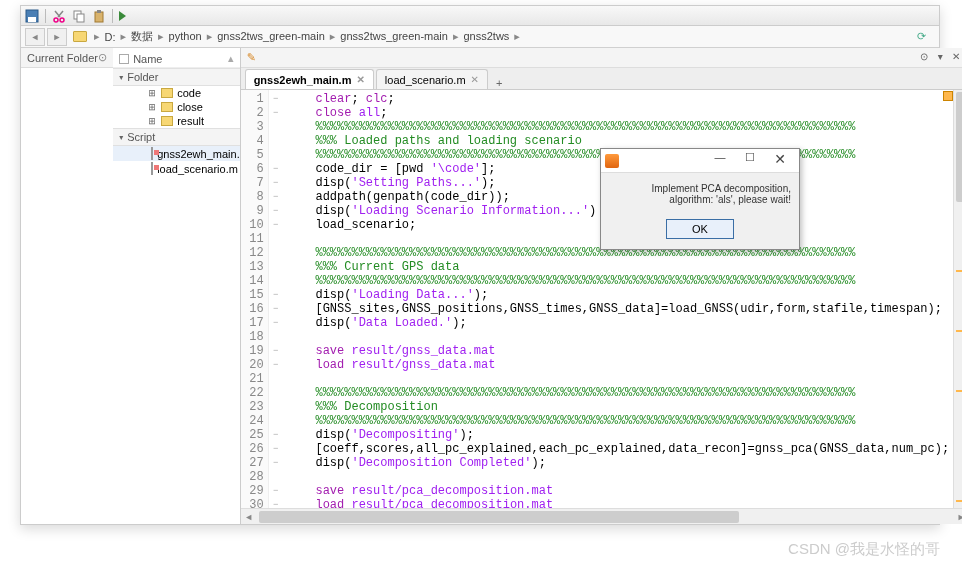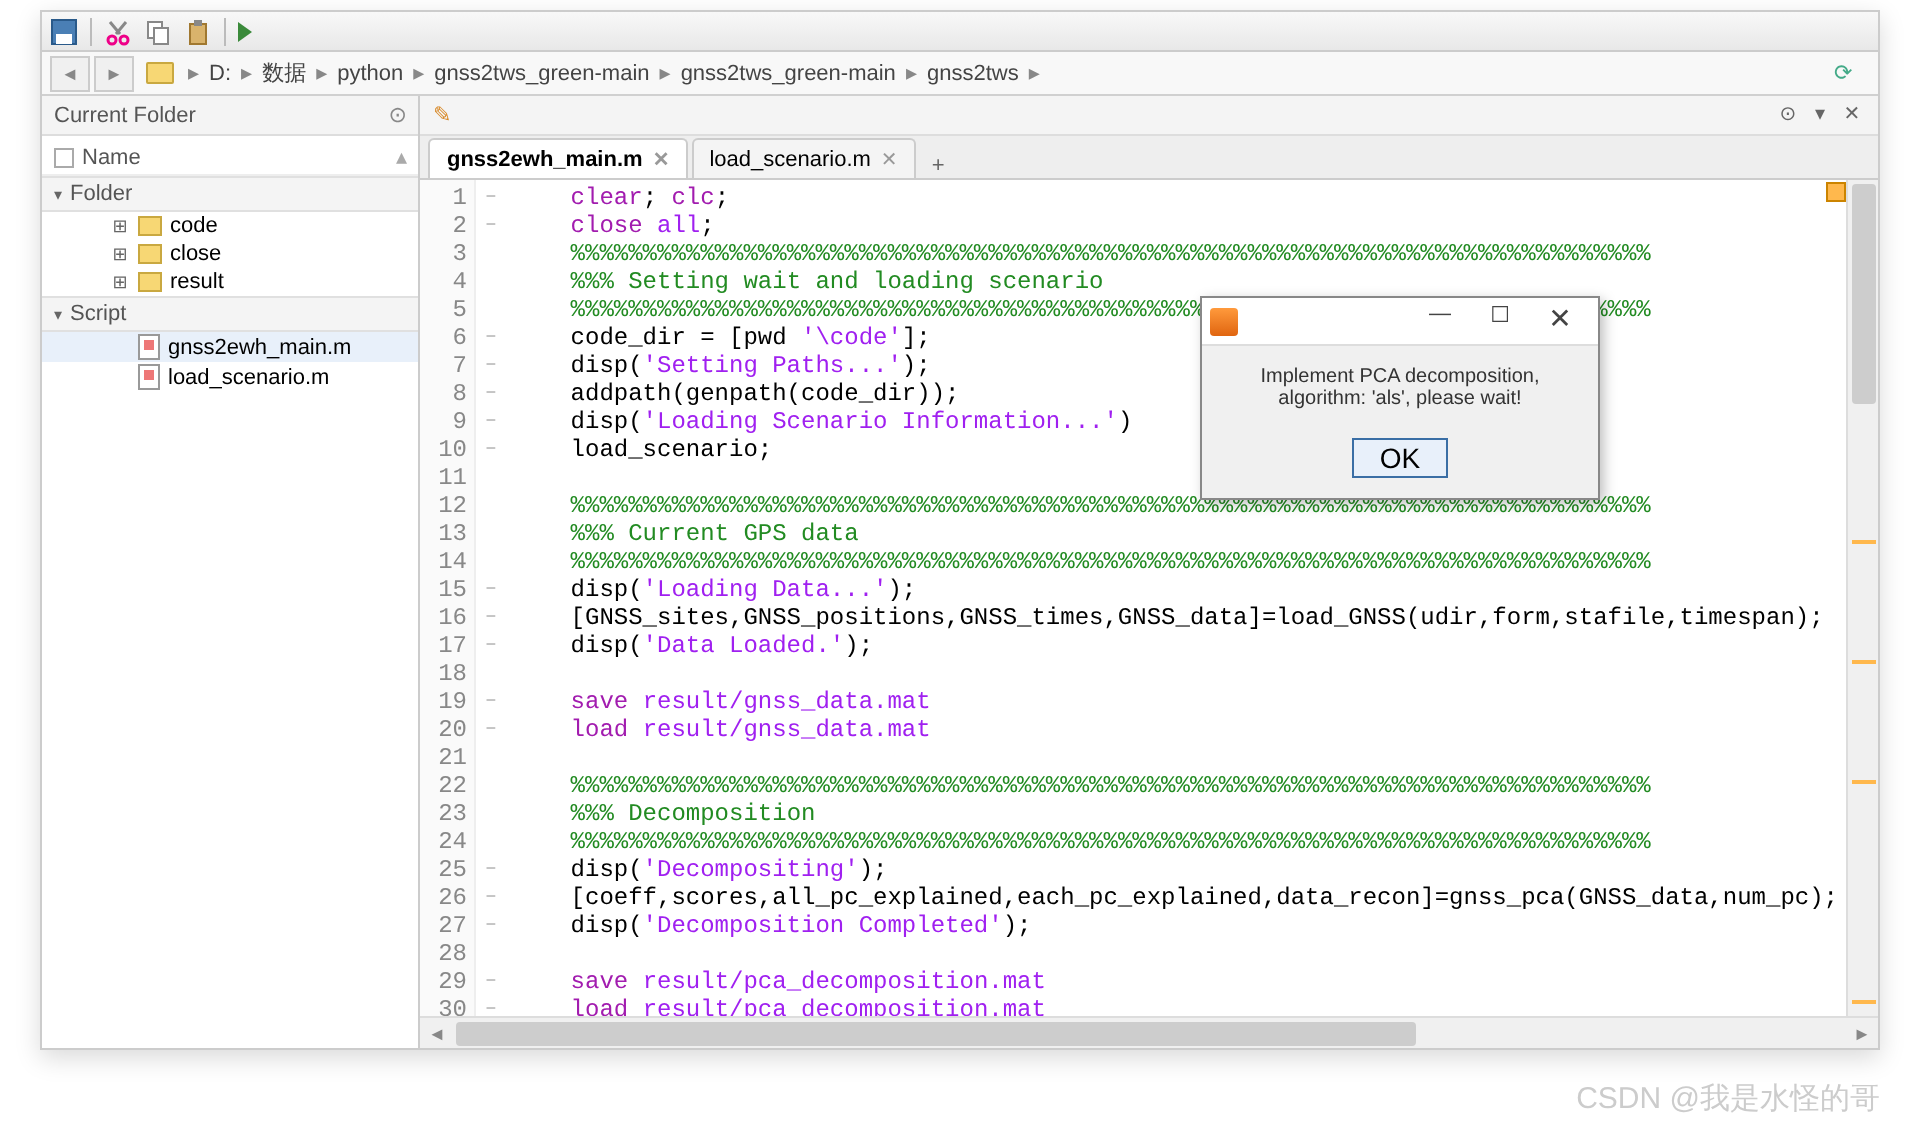--- a/index.html
+++ b/index.html
@@ -14,21 +14,21 @@
 
 .pathbar { height: 22px; background: #f8f8f8; border-bottom: 1px solid #d0d0d0; display: flex; align-items: center; padding: 0 4px; font-size: 11px; color: #444; }
 .nav-btn { width: 20px; height: 18px; border: 1px solid #ccc; background: #f0f0f0; margin-right: 2px; display: flex; align-items: center; justify-content: center; color: #888; font-size: 9px; }
 .folder-ico { width: 14px; height: 11px; background: #f7d774; border: 1px solid #c9a840; border-radius: 1px; margin: 0 4px; }
 .crumb { padding: 0 2px; }
 .crumb-sep { color: #888; padding: 0 3px; }
 .path-refresh { margin-left: auto; width: 18px; color: #4a8; }
 
 .main { display: flex; height: calc(100% - 42px); }
 
-.left-panel { width: 296px; border-right: 1px solid #ccc; display: flex; flex-direction: column; }
+.left-panel { width: 296px; border-right: 1px solid #ccc; display: flex; flex-direction: row; }
 .panel-title { height: 20px; background: #f4f4f4; border-bottom: 1px solid #ddd; padding: 0 6px; display: flex; align-items: center; color: #555; font-size: 11px; }
 .panel-title .gear { margin-left: auto; color: #888; }
 .tree { flex: 1; overflow: auto; padding: 2px 0; }
 .tree-hdr { padding: 2px 6px; color: #555; display: flex; align-items: center; border-bottom: 1px solid #eee; }
 .tree-hdr .sq { width: 10px; height: 10px; border: 1px solid #aaa; margin-right: 4px; }
 .tree-section { padding: 2px 6px; background: #f4f4f4; color: #555; display: flex; align-items: center; border-top: 1px solid #e0e0e0; border-bottom: 1px solid #e0e0e0; }
 .tree-section .tri { margin-right: 4px; font-size: 8px; color: #666; }
 .tree-item { padding: 1px 6px 1px 20px; display: flex; align-items: center; gap: 4px; }
 .tree-item.sub { padding-left: 34px; }
 .foldico { width: 12px; height: 10px; background: #f7d774; border: 1px solid #c9a840; display: inline-block; }
@@ -63,23 +63,23 @@
 .scroll-h { height: 16px; background: #f0f0f0; border-top: 1px solid #ddd; display: flex; }
 .scroll-h .thumb { width: 480px; height: 12px; margin: 2px; background: #cdcdcd; border-radius: 2px; }
 .sarrow { width: 16px; display: flex; align-items: center; justify-content: center; color: #888; font-size: 9px; }
 
 .dialog { position: absolute; left: 600px; top: 148px; width: 200px; background: #f0f0f0; border: 1px solid #888; box-shadow: 2px 2px 6px rgba(0,0,0,0.25); z-index: 10; }
 .dialog-tb { height: 24px; background: #fff; display: flex; align-items: center; padding: 0 4px; border-bottom: 1px solid #ddd; }
 .dlg-ico { width: 14px; height: 14px; background: linear-gradient(#ff9a3c,#e06510); border-radius: 2px; }
 .dlg-btns { margin-left: auto; display: flex; }
 .dlg-btn { width: 30px; height: 20px; text-align: center; color: #444; font-size: 11px; }
 .dlg-btn.close { font-size: 14px; }
-.dialog-body { padding: 10px 8px; font-size: 10px; color: #333; text-align: center; }
+.dialog-body { padding: 10px 8px; font-size: 10px; color: #333; text-align: right; }
 .dialog-foot { padding: 4px 0 10px; text-align: center; }
-.dlg-ok { width: 48px; height: 20px; border: 1px solid #3a6ea5; background: #e8f0fa; font-size: 14px; }
+.dlg-ok { width: 68px; height: 20px; border: 1px solid #3a6ea5; background: #e8f0fa; font-size: 11px; }
 </style>
 </head>
 <body>
 
 <div class="outer">
 
   <div class="titlebar">
     <span class="tb-icon"><svg width="14" height="14">
           <rect x="1" y="1" width="12" height="12" fill="#4a7fb5" stroke="#2a5a8a"></rect>
           <rect x="3" y="8" width="8" height="5" fill="#fff"></rect>
@@ -185,21 +185,21 @@
           </div>
         <div class="tab-add">+</div>
       </div>
 
       <div class="code-area">
         <div class="gutter" id="gutter">1<br>2<br>3<br>4<br>5<br>6<br>7<br>8<br>9<br>10<br>11<br>12<br>13<br>14<br>15<br>16<br>17<br>18<br>19<br>20<br>21<br>22<br>23<br>24<br>25<br>26<br>27<br>28<br>29<br>30<br>31<br>32<br>33<br>34<br>35<br>36<br></div>
         <div class="fold" id="fold">−<br>−<br> <br> <br> <br>−<br>−<br>−<br>−<br>−<br> <br> <br> <br> <br>−<br>−<br>−<br> <br>−<br>−<br> <br> <br> <br> <br>−<br>−<br>−<br> <br>−<br>−<br> <br> <br> <br> <br>−<br>−<br></div>
         <div class="code" id="code">    <span class="kw">clear</span>; <span class="kw">clc</span>;
     <span class="kw">close</span> <span class="str">all</span>;
     <span class="cm">%%%%%%%%%%%%%%%%%%%%%%%%%%%%%%%%%%%%%%%%%%%%%%%%%%%%%%%%%%%%%%%%%%%%%%%%%%%</span>
-    <span class="cm">%%% Setting wait and loading scenario</span>
+    <span class="cm">%%% Loaded paths and loading scenario</span>
     <span class="cm">%%%%%%%%%%%%%%%%%%%%%%%%%%%%%%%%%%%%%%%%%%%%%%%%%%%%%%%%%%%%%%%%%%%%%%%%%%%</span>
     code_dir = [pwd <span class="str">'\code'</span>];
     disp(<span class="str">'Setting Paths...'</span>);
     addpath(genpath(code_dir));
     disp(<span class="str">'Loading Scenario Information...'</span>)
     load_scenario;
     
     <span class="cm">%%%%%%%%%%%%%%%%%%%%%%%%%%%%%%%%%%%%%%%%%%%%%%%%%%%%%%%%%%%%%%%%%%%%%%%%%%%</span>
     <span class="cm">%%% Current GPS data</span>
     <span class="cm">%%%%%%%%%%%%%%%%%%%%%%%%%%%%%%%%%%%%%%%%%%%%%%%%%%%%%%%%%%%%%%%%%%%%%%%%%%%</span>

